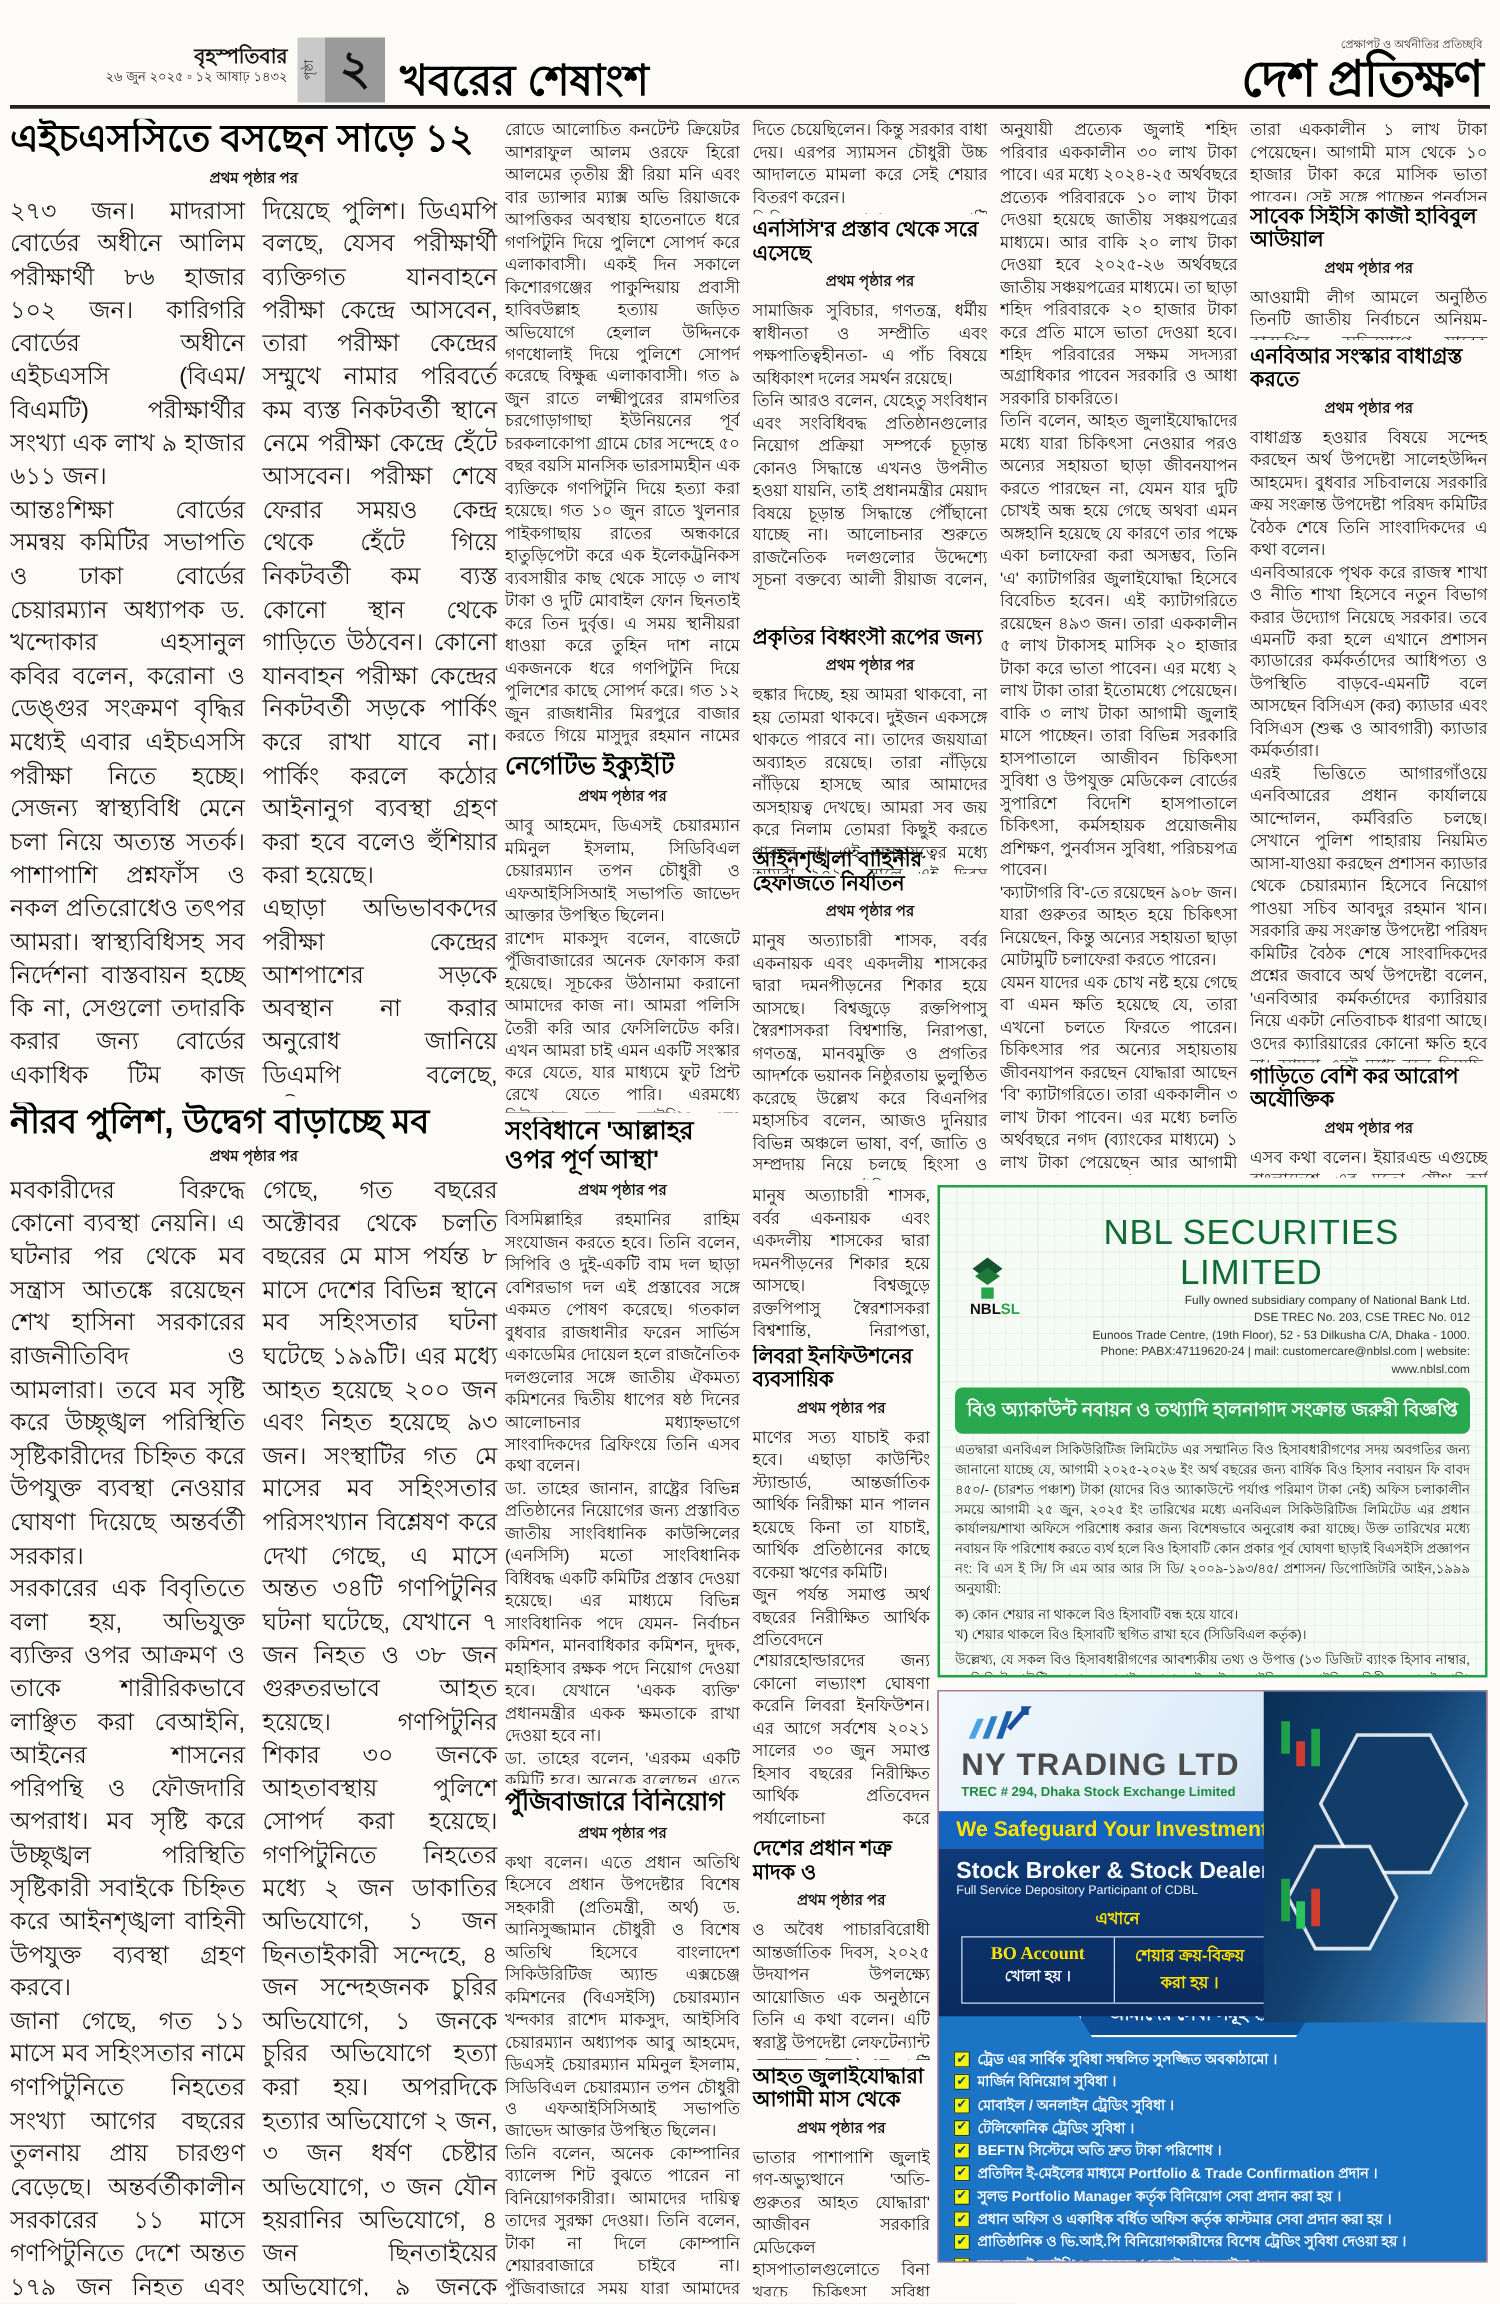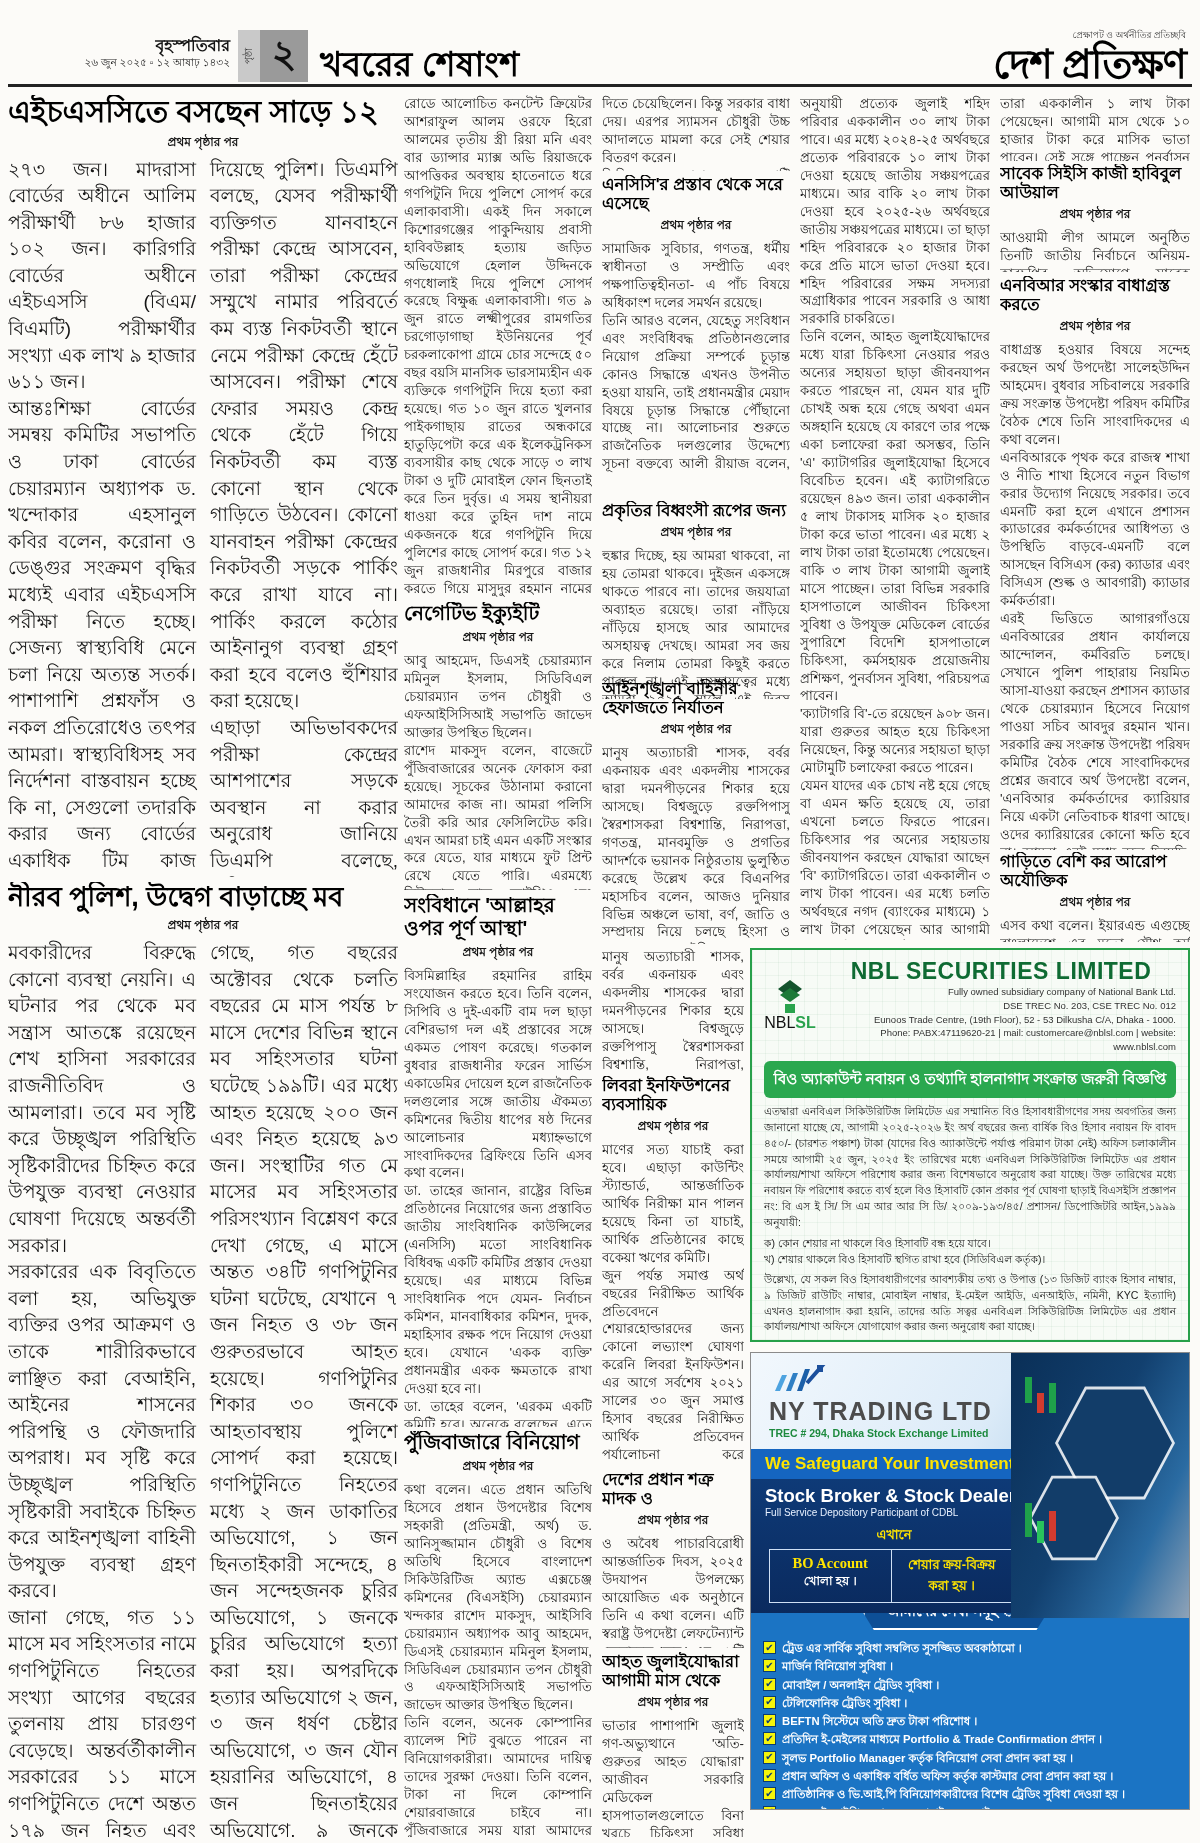--- a/index.html
+++ b/index.html
@@ -32,24 +32,24 @@
   .cols2 .body{column-count:2;column-gap:14px;}
   .body.big{font-size:19px;line-height:1.4;}
   
   .ad-nbl{position:absolute;left:750px;top:948px;width:440px;height:394px;border:2px solid #27a04a;
           background:#f7fbf6;background-image:repeating-linear-gradient(0deg,rgba(40,130,70,.06) 0 1px,transparent 1px 13px),
           repeating-linear-gradient(90deg,rgba(40,130,70,.06) 0 1px,transparent 1px 13px);
           padding:8px 12px 4px;overflow:hidden;}
   .nbl-head{display:flex;align-items:center;justify-content:center;gap:10px;}
   .nbl-logo{text-align:center;flex:0 0 52px;}
   .nbl-logo .mark{display:block;margin:0 auto;}
-  .nbl-logo .word{font-size:16px;font-weight:normal;color:#111;}
+  .nbl-logo .word{font-size:12px;font-weight:bold;color:#111;text-align:right;}
   .nbl-logo .word b{color:#2aa34d;}
   .nbl-htxt{text-align:center;}
-  .nbl-title{font-size:23px;font-weight:bold;color:#0f6b33;letter-spacing:.5px;}
+  .nbl-title{font-size:28px;font-weight:normal;color:#0f6b33;letter-spacing:.5px;margin-top:12px;}
   .nbl-sub{font-size:9.5px;color:#333;line-height:1.45;text-align:right;}
   .nbl-banner{margin:7px auto 6px;background:#2aa84f;border-radius:6px;color:#fff;font-weight:bold;
               font-size:15px;text-align:center;padding:6px 8px;}
   .nbl-body{font-size:10.6px;line-height:1.5;text-align:justify;color:#1c1c1c;white-space:pre-line;}
   .nbl-bullets{font-size:10.6px;line-height:1.55;color:#1c1c1c;margin-top:4px;}
   
   .ad-ny{position:absolute;left:750px;top:1352px;width:440px;height:458px;border:1px solid #8b8b8b;background:#ec4899;overflow:hidden;}
   .ny-top{position:relative;height:96px;background:linear-gradient(120deg,#f2f8fd 0%,#dcebf8 55%,#9cc4e4 100%);}
   .ny-logo{position:absolute;left:18px;top:8px;}
   .ny-name{font-size:25px;font-weight:bold;color:#4c4c4c;letter-spacing:1px;line-height:1;}
@@ -255,21 +255,21 @@
           <polygon points="22,8 32,15 22,22 12,15" fill="#1d7a38"></polygon>
           <polygon points="17,24 27,24 27,33 17,33" fill="#2aa34d"></polygon>
         </svg>
         <div class="word"><span>NBL</span><b>SL</b></div>
       </div>
       <div class="nbl-htxt">
         <div class="nbl-title">NBL SECURITIES LIMITED</div>
         <div class="nbl-sub">Fully owned subsidiary company of National Bank Ltd.</div>
         <div class="nbl-sub">DSE TREC No. 203, CSE TREC No. 012</div>
         <div class="nbl-sub">Eunoos Trade Centre, (19th Floor), 52 - 53 Dilkusha C/A, Dhaka - 1000.</div>
-        <div class="nbl-sub">Phone: PABX:47119620-21 | mail: customercare@nblsl.com | website: www.nblsl.com</div>
+        <div class="nbl-sub">Phone: PABX:47119620-24 | mail: customercare@nblsl.com | website: www.nblsl.com</div>
       </div>
     </div>
     <div class="nbl-banner">বিও অ্যাকাউন্ট নবায়ন ও তথ্যাদি হালনাগাদ সংক্রান্ত জরুরী বিজ্ঞপ্তি</div>
     <div class="nbl-body">এতদ্বারা এনবিএল সিকিউরিটিজ লিমিটেড এর সম্মানিত বিও হিসাবধারীগণের সদয় অবগতির জন্য জানানো যাচ্ছে যে, আগামী ২০২৫-২০২৬ ইং অর্থ বছরের জন্য বার্ষিক বিও হিসাব নবায়ন ফি বাবদ ৪৫০/- (চারশত পঞ্চাশ) টাকা (যাদের বিও অ্যাকাউন্টে পর্যাপ্ত পরিমাণ টাকা নেই) অফিস চলাকালীন সময়ে আগামী ২৫ জুন, ২০২৫ ইং তারিখের মধ্যে এনবিএল সিকিউরিটিজ লিমিটেড এর প্রধান কার্যালয়/শাখা অফিসে পরিশোধ করার জন্য বিশেষভাবে অনুরোধ করা যাচ্ছে। উক্ত তারিখের মধ্যে নবায়ন ফি পরিশোধ করতে ব্যর্থ হলে বিও হিসাবটি কোন প্রকার পূর্ব ঘোষণা ছাড়াই বিএসইসি প্রজ্ঞাপন নং: বি এস ই সি/ সি এম আর আর সি ডি/ ২০০৯-১৯৩/৪৫/ প্রশাসন/ ডিপোজিটরি আইন,১৯৯৯ অনুযায়ী:</div>
     <div class="nbl-bullets">
       <div>ক) কোন শেয়ার না থাকলে বিও হিসাবটি বন্ধ হয়ে যাবে।</div>
       <div>খ) শেয়ার থাকলে বিও হিসাবটি স্থগিত রাখা হবে (সিডিবিএল কর্তৃক)।</div>
     </div>
     <div class="nbl-body" style="margin-top:4px;">উল্লেখ্য, যে সকল বিও হিসাবধারীগণের আবশ্যকীয় তথ্য ও উপাত্ত (১৩ ডিজিট ব্যাংক হিসাব নাম্বার, ৯ ডিজিট রাউটিং নাম্বার, মোবাইল নাম্বার, ই-মেইল আইডি, এনআইডি, নমিনী, KYC ইত্যাদি) এখনও হালনাগাদ করা হয়নি, তাদের অতি সত্বর এনবিএল সিকিউরিটিজ লিমিটেড এর প্রধান কার্যালয়/শাখা অফিসে যোগাযোগ করার জন্য অনুরোধ করা যাচ্ছে।</div>
 

